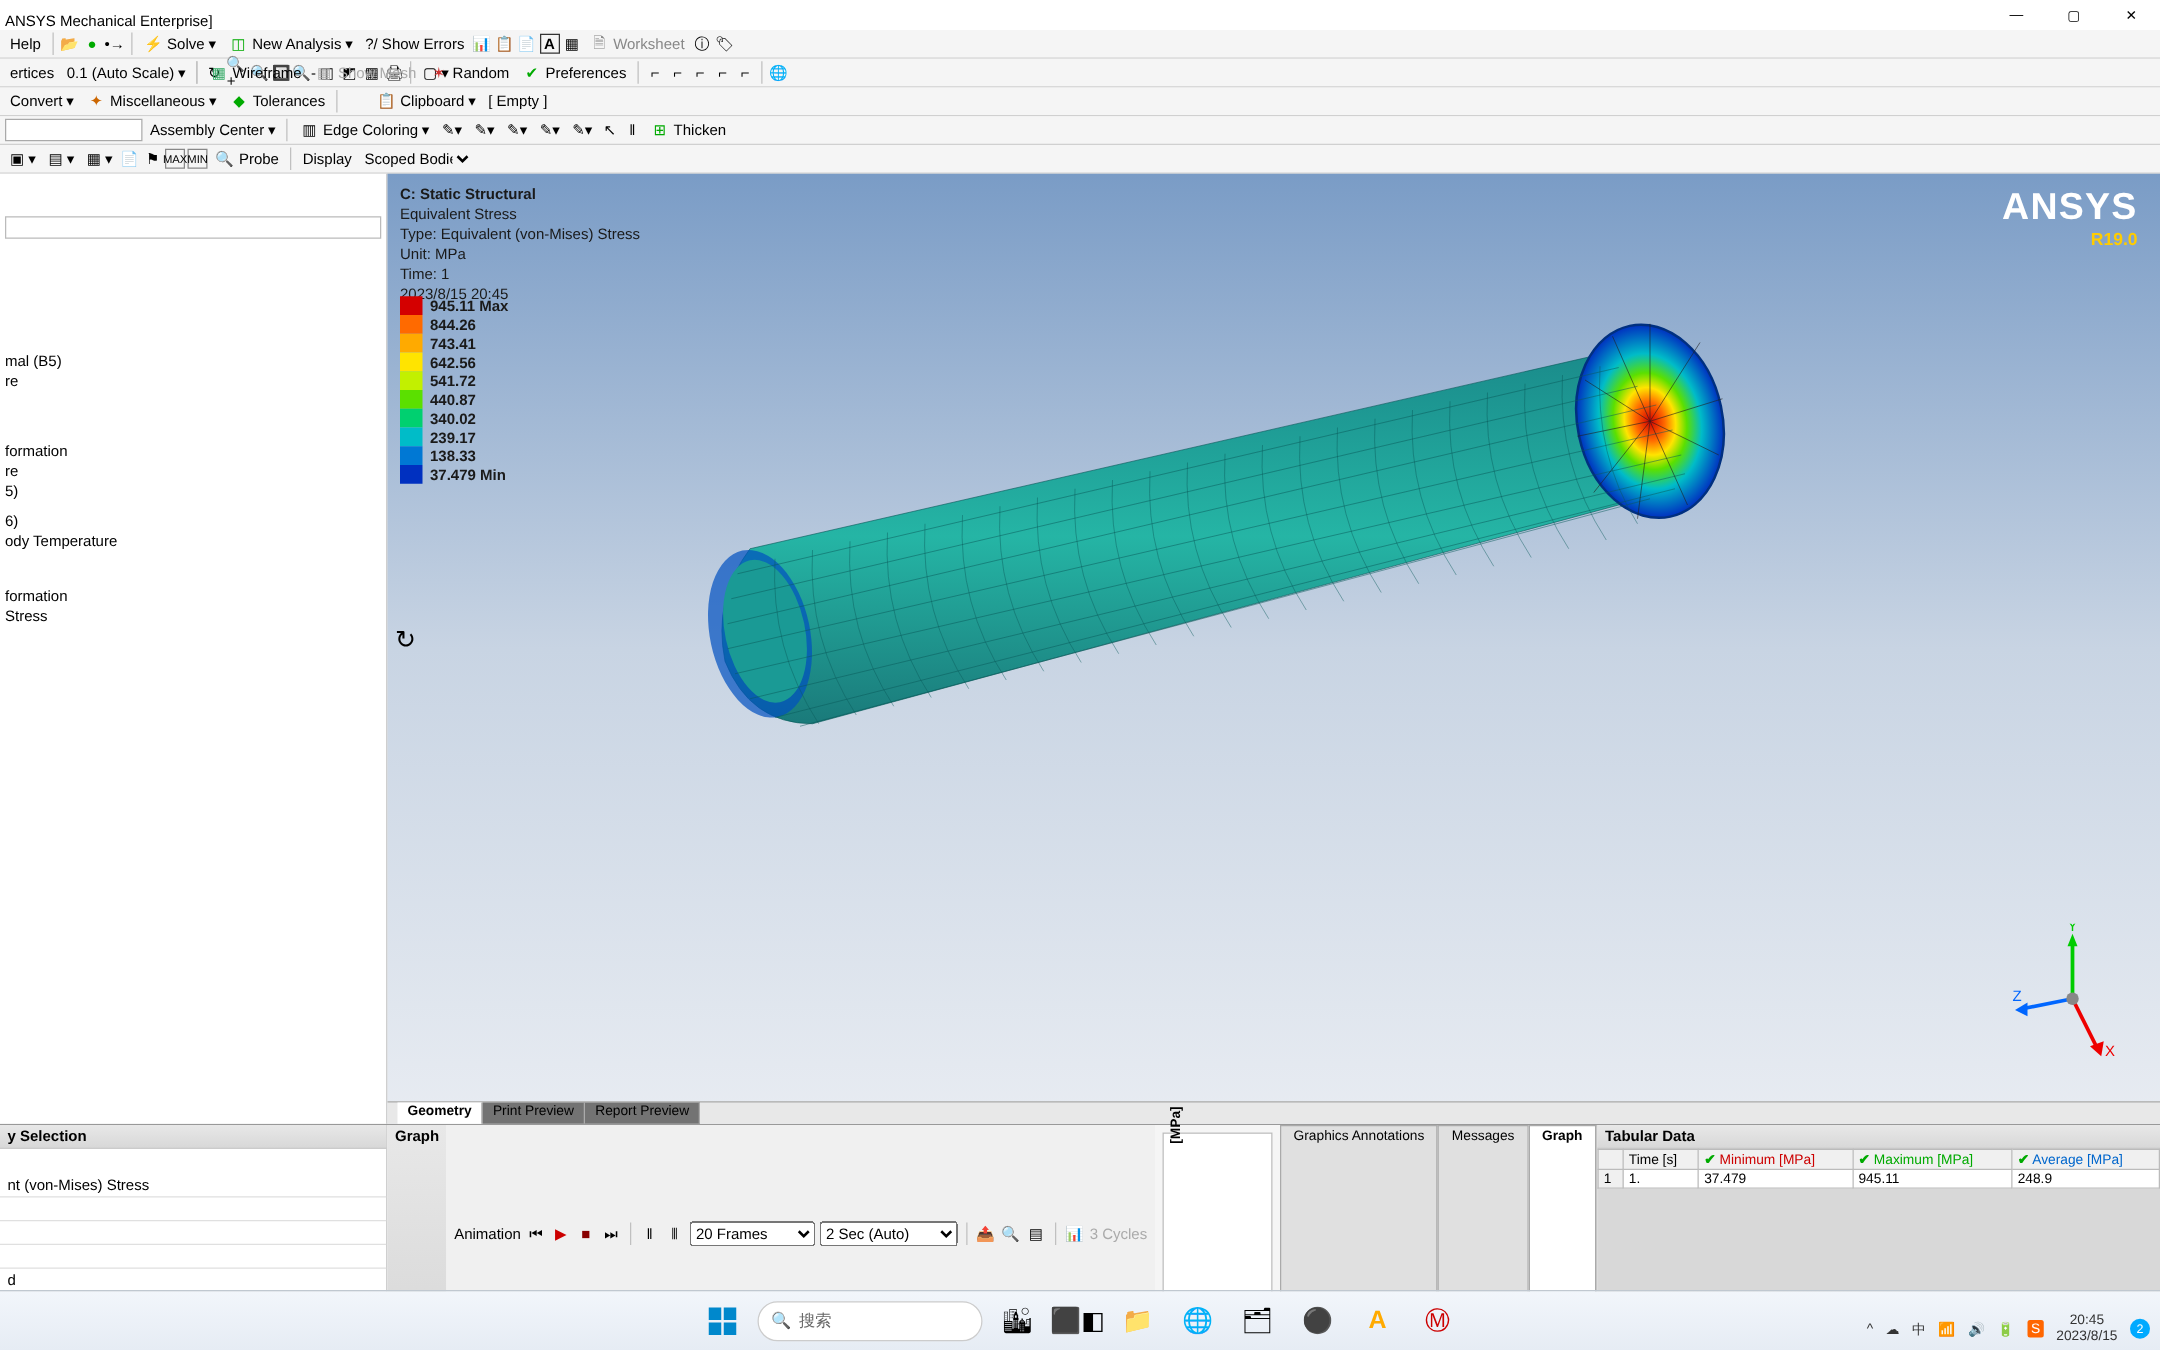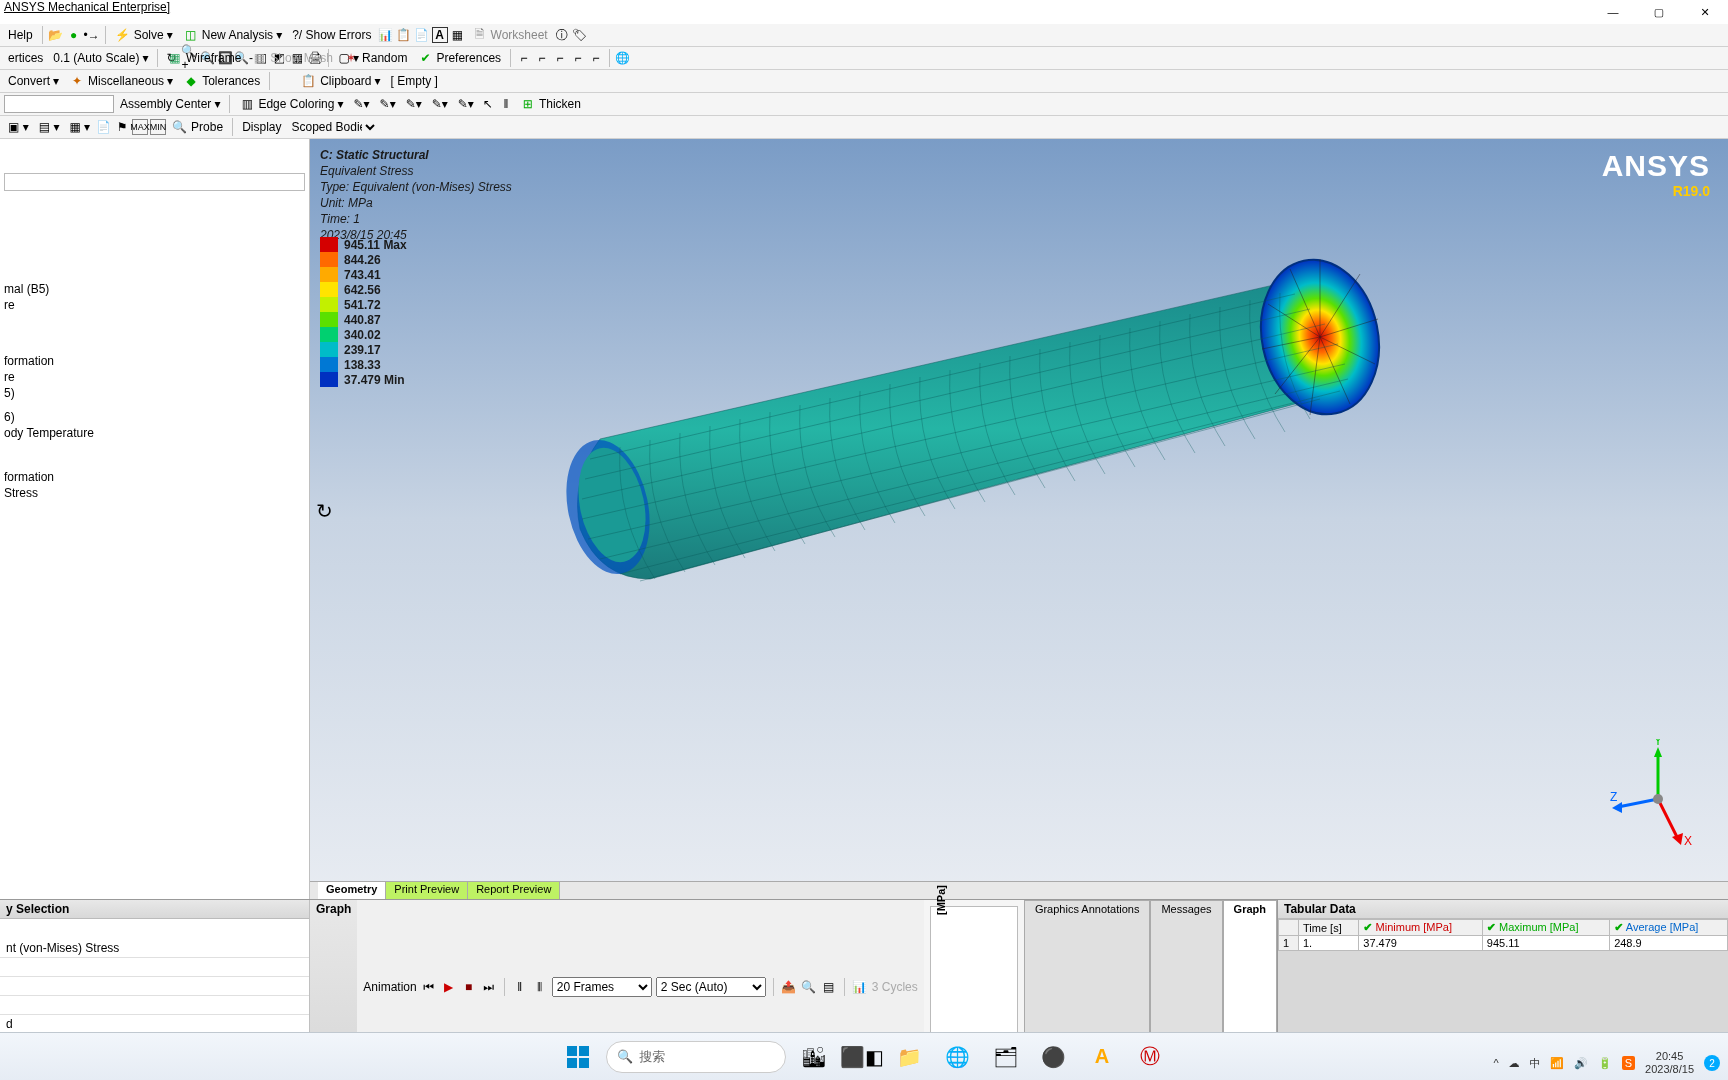--- a/index.html
+++ b/index.html
@@ -1,42 +1,42 @@
 <!DOCTYPE html>
 <html><head>
 <meta charset="utf-8">
 <style>
 * { margin: 0; padding: 0; box-sizing: border-box; font-family: "Segoe UI", Tahoma, sans-serif; }
 body { width: 1728px; height: 1080px; background: #f0f0f0; overflow: hidden; position: relative; }
-.titlebar { height: 24px; background: #fff; display: flex; align-items: flex-start; font-size: 12px; padding-left: 4px; text-decoration: underline; }
+.titlebar { height: 24px; background: #fff; display: flex; align-items: flex-end; font-size: 12px; padding-left: 4px; }
 .winctrl { position: absolute; right: 0; top: 0; display: flex; }
 .winctrl div { width: 46px; height: 24px; display: flex; align-items: center; justify-content: center; font-size: 11px; }
 .toolbar-row { height: 23px; background: #f5f5f5; border-bottom: 1px solid #d0d0d0; display: flex; align-items: center; font-size: 12px; gap: 2px; padding: 0 4px; }
 .tb-btn { padding: 1px 4px; display: flex; align-items: center; gap: 3px; cursor: pointer; }
 .tb-sep { width: 1px; height: 18px; background: #c0c0c0; margin: 0 3px; }
 .icon { width: 16px; height: 16px; display: inline-flex; align-items: center; justify-content: center; font-size: 12px; }
 .main-area { display: flex; height: 760px; }
 .left-panel { width: 310px; background: #fff; border-right: 1px solid #c0c0c0; font-size: 12px; overflow: hidden; position: relative; }
 .tree-line { padding: 1px 4px; white-space: nowrap; }
 .viewport-wrap { flex: 1; position: relative; }
 .viewport { position: absolute; inset: 0; background: linear-gradient(#7a9cc6 0%, #c8d4e3 50%, #e8ecf2 100%); }
-.result-info { position: absolute; left: 10px; top: 8px; font-size: 12px; color: #1a1a1a; line-height: 16px; font-style: italic; }
+.result-info { position: absolute; left: 10px; top: 8px; font-size: 12px; color: #1a1a1a; line-height: 16px; }
 .result-info b { font-weight: bold; }
 .legend { position: absolute; left: 10px; top: 98px; font-size: 12px; }
 .legend-row { display: flex; align-items: center; height: 15px; }
 .legend-color { width: 18px; height: 15px; }
 .legend-label { padding-left: 6px; font-weight: bold; color: #1a1a1a; }
 .ansys-logo { position: absolute; right: 18px; top: 10px; text-align: right; }
 .ansys-logo .brand { font-size: 30px; font-weight: bold; color: #fff; letter-spacing: 1px; }
 .ansys-logo .ver { font-size: 14px; font-weight: bold; color: #fc0; }
 .triad { position: absolute; right: 30px; bottom: 50px; }
 .scalebar { position: absolute; left: 50%; transform: translateX(-50%); bottom: 34px; text-align: center; }
 .viewport-tabs { position: absolute; bottom: 0; left: 0; background: #e8e8e8; font-size: 11px; display: flex; height: 18px; border-top: 1px solid #aaa; width:100%; }
 .vtab { padding: 1px 8px; border-right: 1px solid #aaa; background: #fff; cursor: pointer; }
-.vtab.inactive { background: #bef264; }
+.vtab.inactive { background: #737373; }
 .bottom-panes { display: flex; height: 175px; border-top: 1px solid #999; }
 .left-props { width: 310px; background: #fff; border-right: 1px solid #c0c0c0; font-size: 12px; }
 .props-header { background: linear-gradient(#e8e8e8,#d8d8d8); padding: 2px 6px; font-weight: bold; border-bottom: 1px solid #bbb; }
 .props-row { border-bottom: 1px solid #e0e0e0; padding: 2px 6px; }
 .graph-pane { flex: 1; background: #f5f5f5; border-right: 1px solid #999; display: flex; flex-direction: row; }
 .pane-title { background: linear-gradient(#e8e8e8,#d8d8d8); padding: 2px 6px; font-size: 12px; font-weight: bold; border-bottom: 1px solid #bbb; }
 .anim-toolbar { display: flex; align-items: center; gap: 4px; padding: 2px 6px; font-size: 12px; background: #f0f0f0; border-bottom: 1px solid #ccc; }
 .graph-body { flex: 1; background: #fff; margin: 6px; border: 1px solid #bbb; position: relative; }
 .graph-tabs { display: flex; font-size: 11px; background: #e8e8e8; }
 .gtab { padding: 2px 10px; border: 1px solid #aaa; border-bottom: none; background: #e0e0e0; cursor: pointer; }

